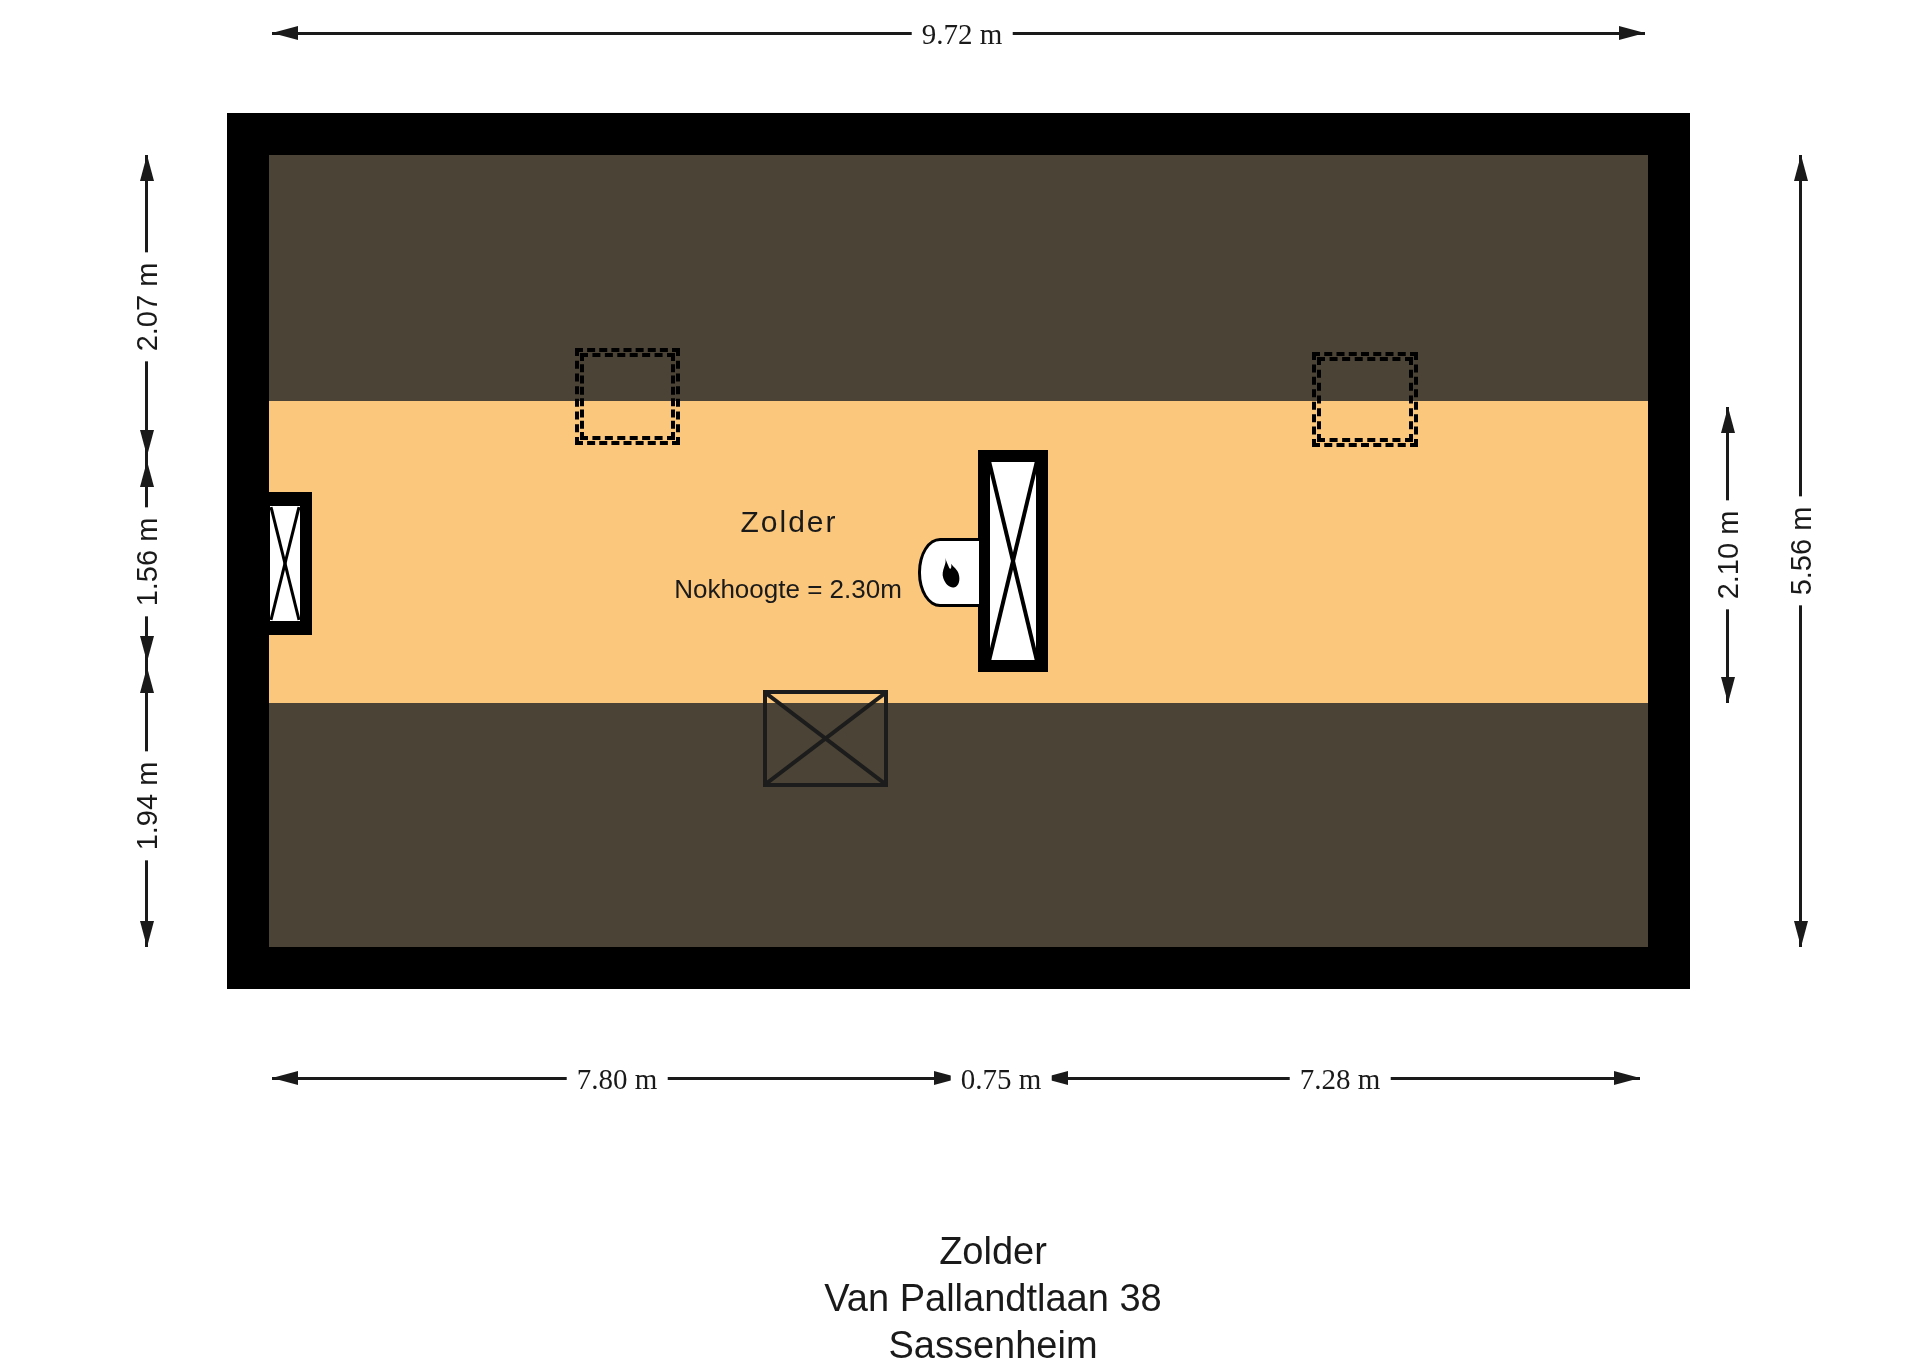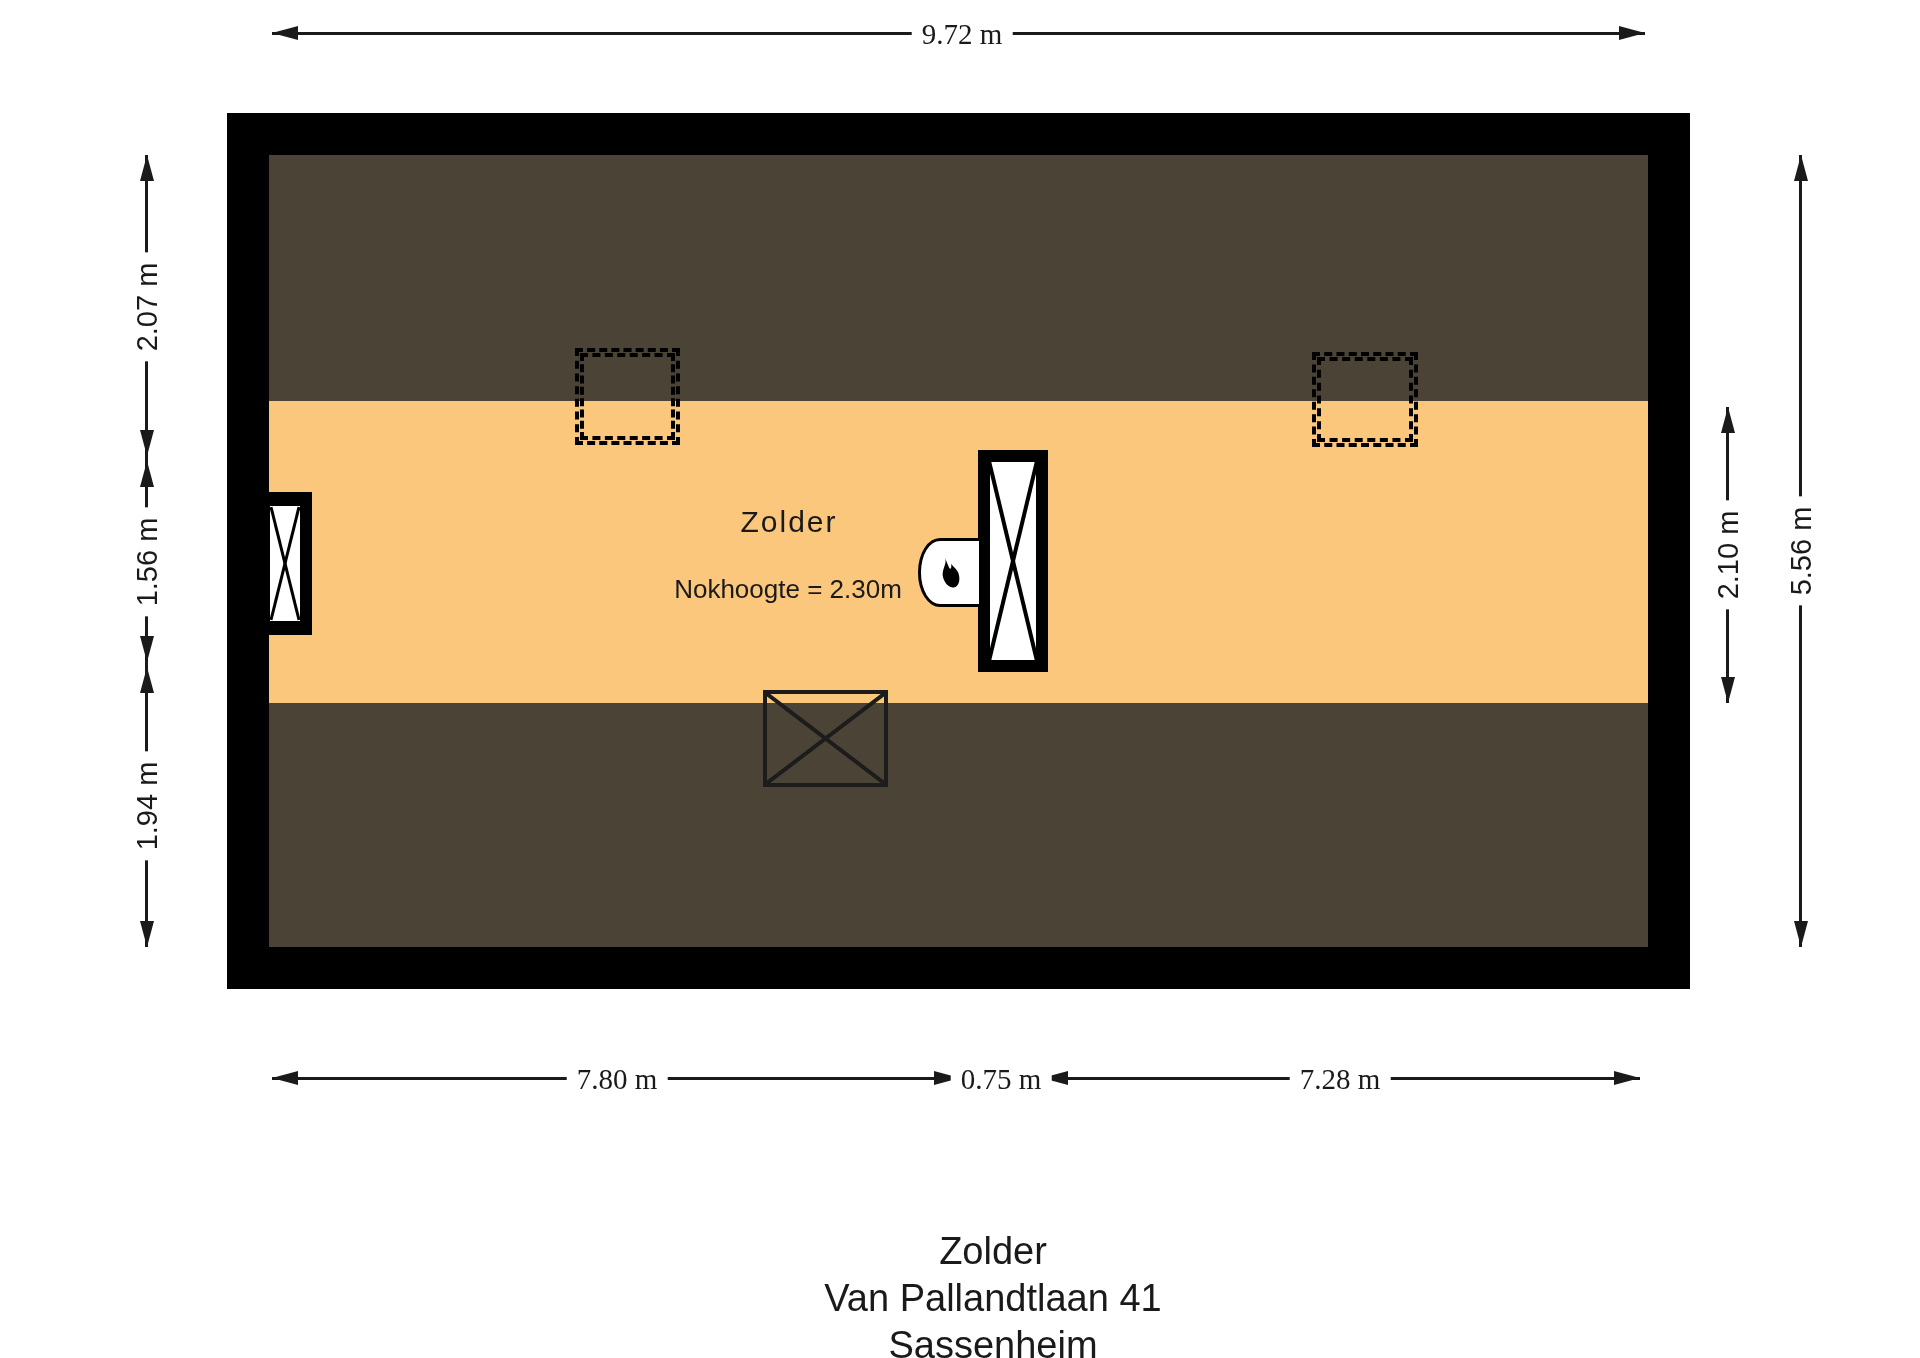--- a/index.html
+++ b/index.html
@@ -129,17 +129,17 @@
   <div class="ah ah-down" style="left:1721px;top:677px;"></div>
   <div class="dlabel-v" style="left:1728px;top:555px;">2.10 m</div>
 
   <div class="abs dline" style="left:1799px;top:155px;width:3px;height:792px;"></div>
   <div class="ah ah-up" style="left:1794px;top:155px;"></div>
   <div class="ah ah-down" style="left:1794px;top:921px;"></div>
   <div class="dlabel-v" style="left:1801px;top:551px;">5.56 m</div>
 
   <div class="footer">
     <div>Zolder</div>
-    <div>Van Pallandtlaan 41</div>
+    <div>Van Pallandtlaan 38</div>
     <div>Sassenheim</div>
   </div>
 
 </div>
 
 </body></html>

